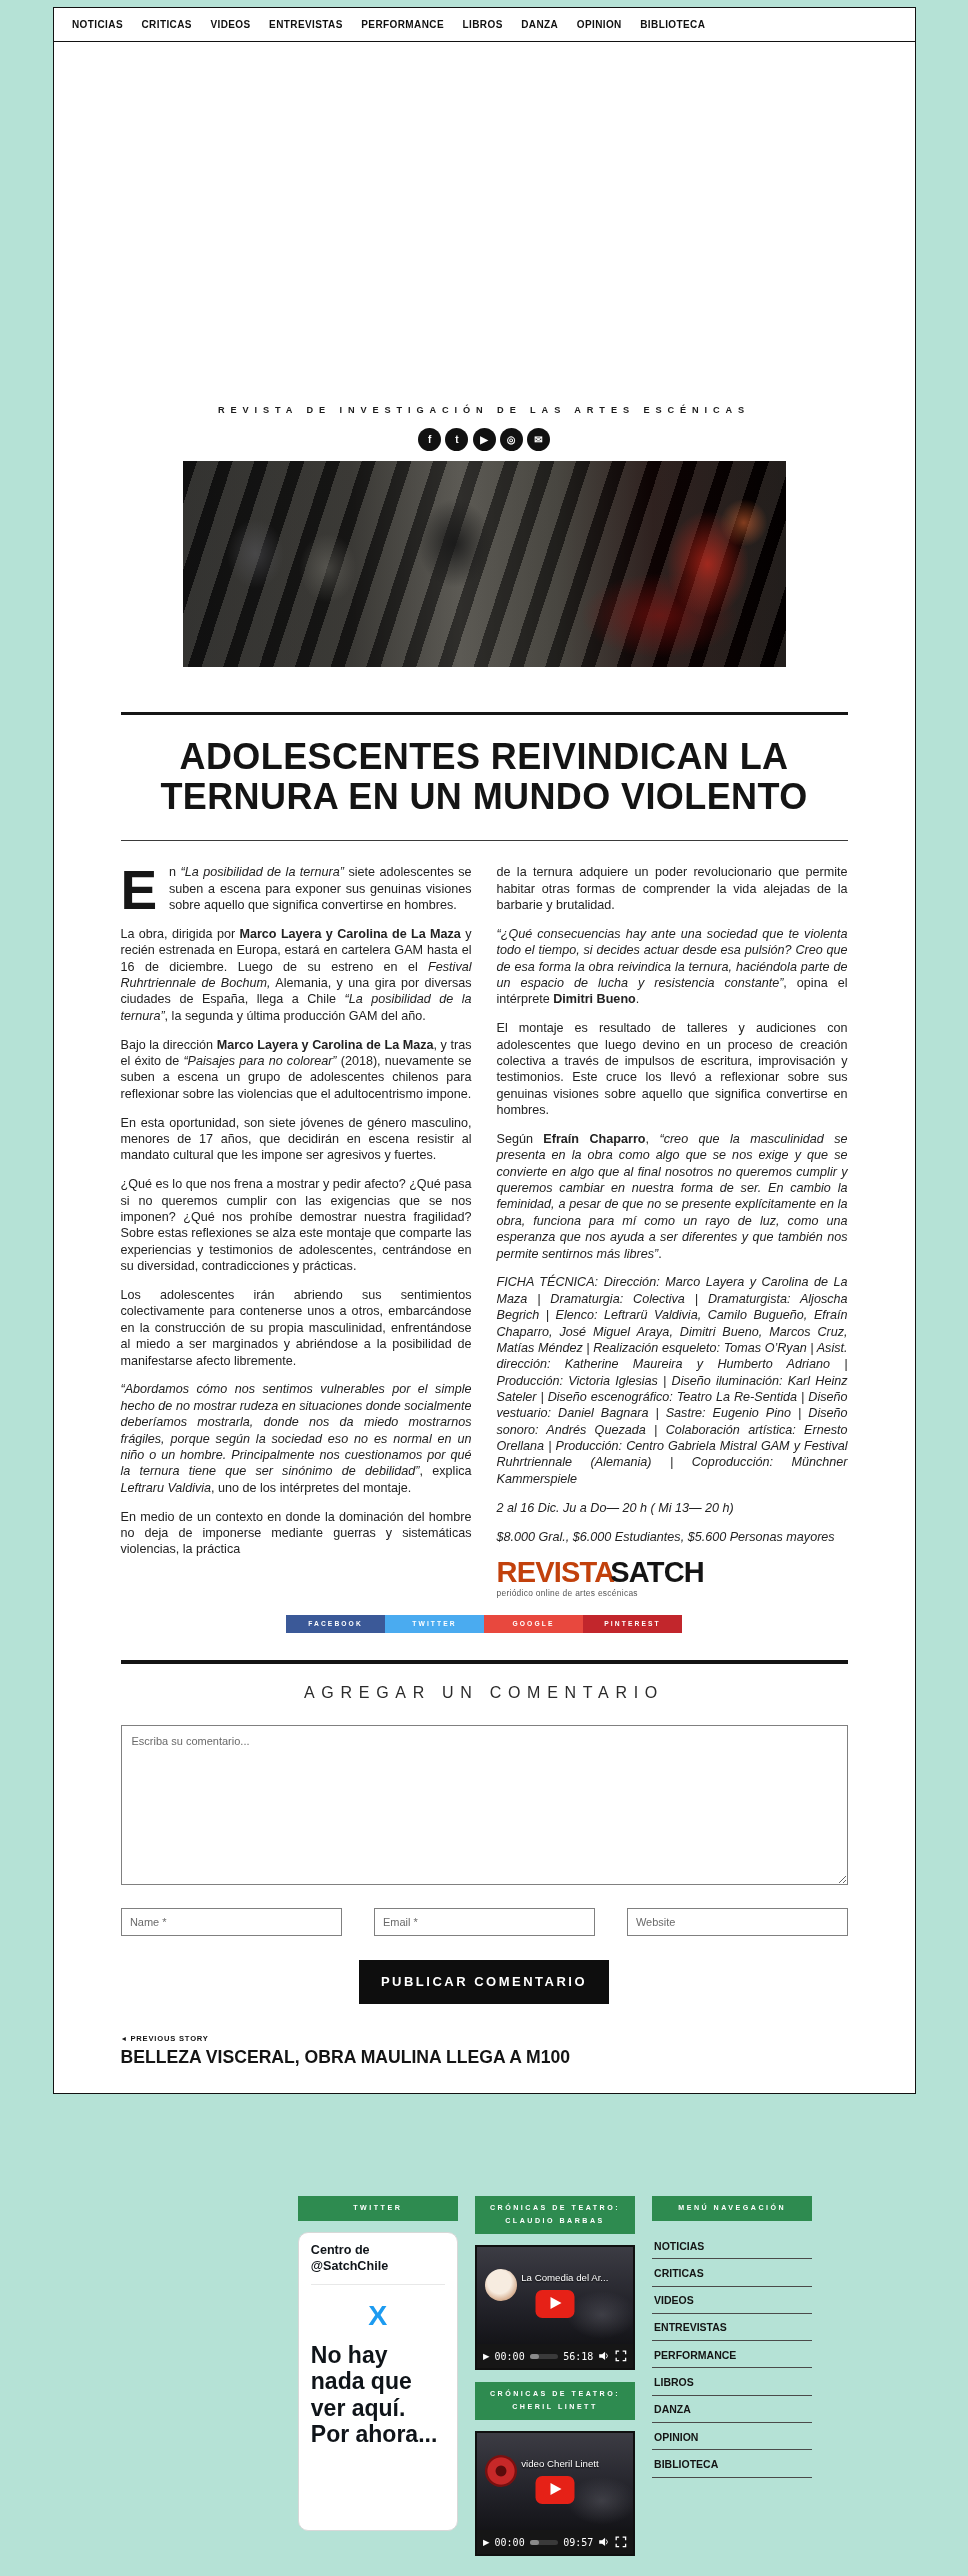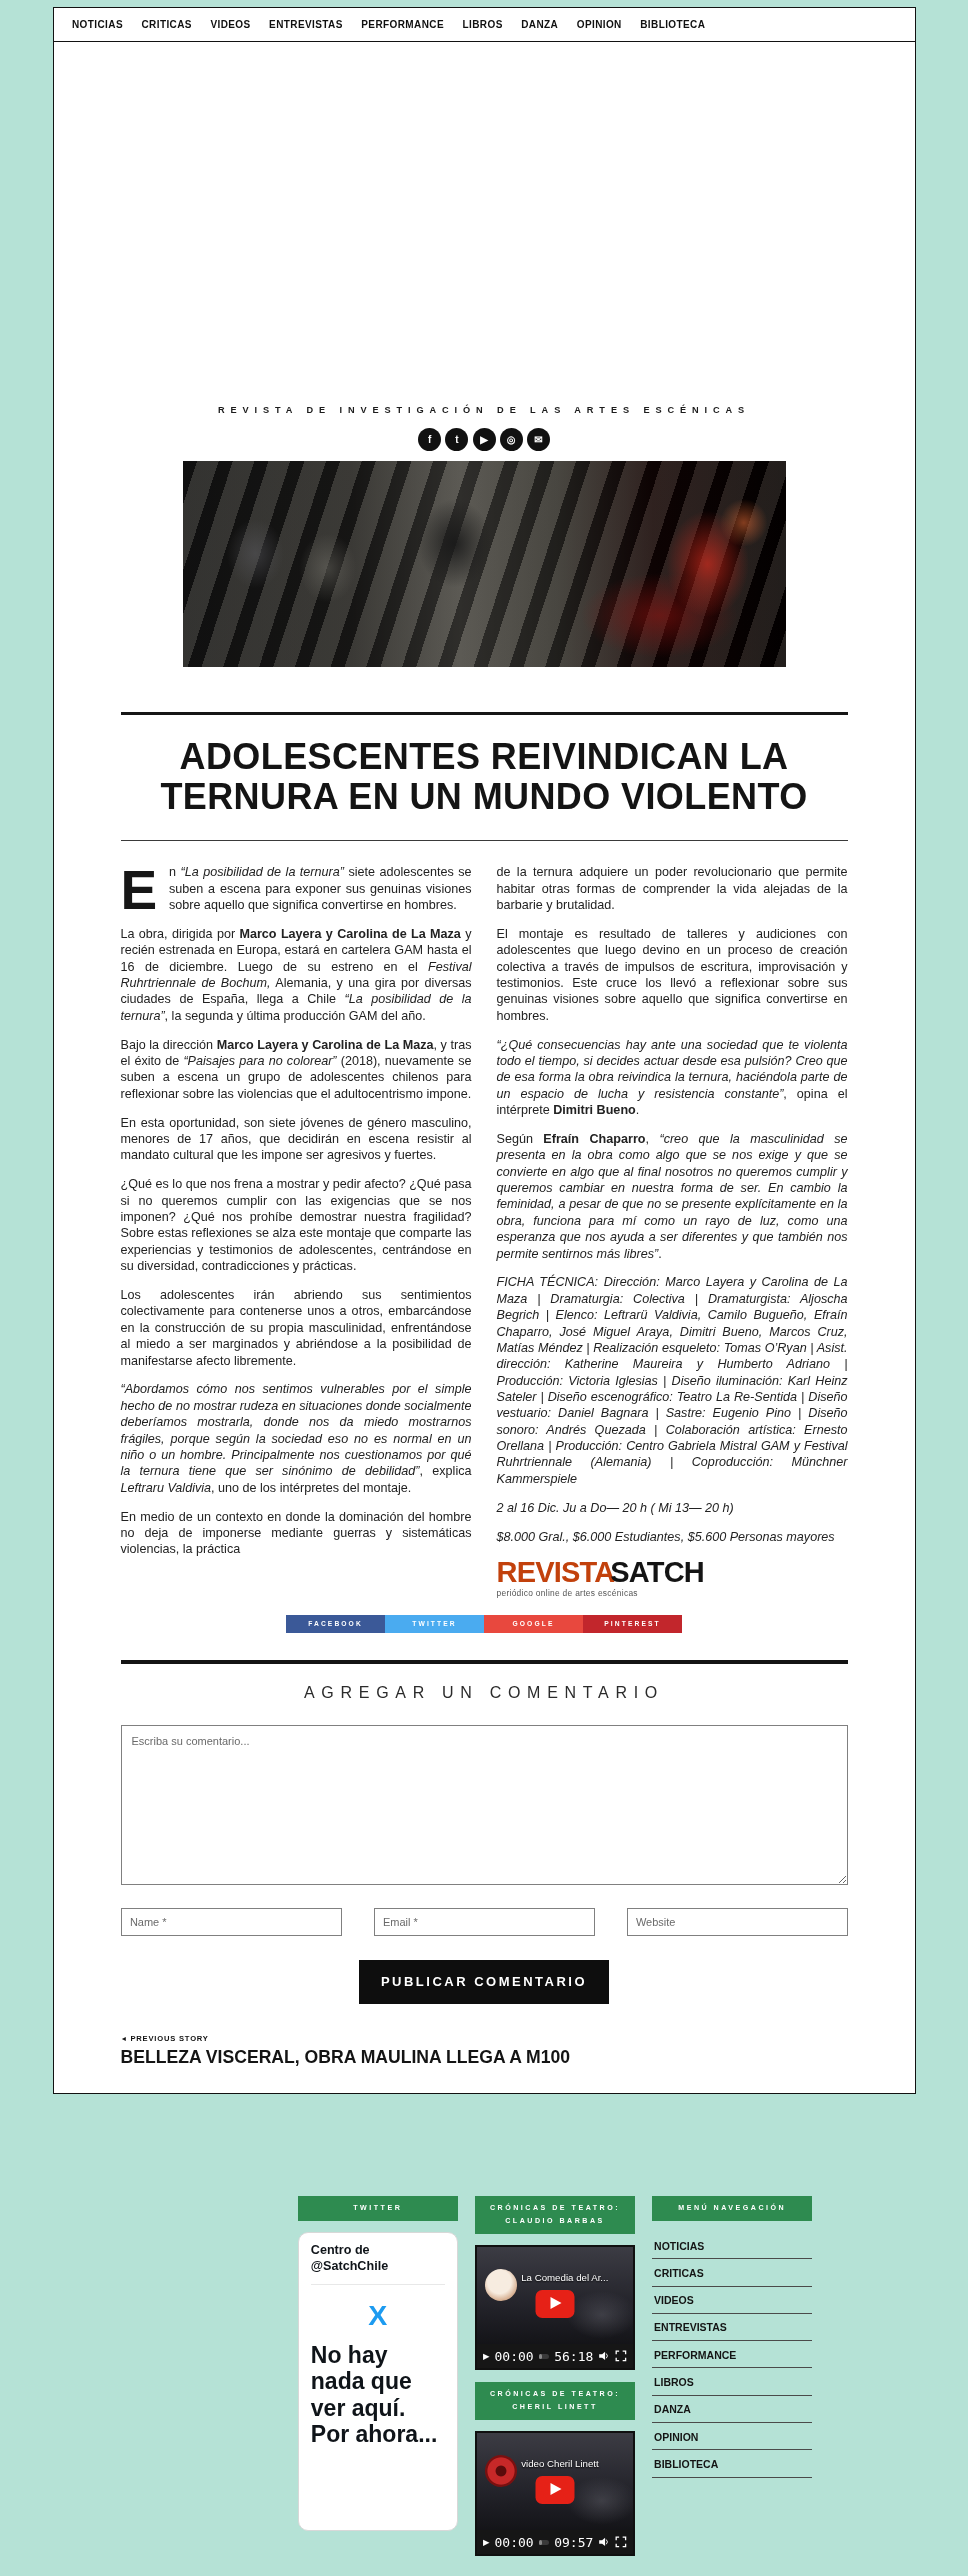--- a/index.html
+++ b/index.html
@@ -147,21 +147,21 @@
   }
   .yt-play::after {
     content:""; position:absolute; left:15px; top:7.6px;
     border-left:11px solid #fff; border-top:6.3px solid transparent; border-bottom:6.3px solid transparent;
   }
   .v-controls {
     height:23.5px; background:#161616; display:flex; align-items:center;
     gap:5px; padding:0 5.9px; color:#fff;
   }
   .vc-play { font-size:8.4px; cursor:pointer; }
-  .vc-time { font-size:13px; font-family:"DejaVu Sans Mono", monospace; }
+  .vc-time { font-size:10px; font-family:"DejaVu Sans Mono", monospace; }
   .vc-progress { flex:1; height:5px; background:#3a3a3a; border-radius:2.5px; position:relative; cursor:pointer; }
   .vc-progress span { position:absolute; left:0; top:0; height:100%; width:34%; background:#8a8a8a; border-radius:2.5px; }
   .vc-icon { width:11.8px; height:11.8px; cursor:pointer; }
   .fmenu-item {
     font-size:10.5px; font-weight:700; color:#141414; padding:7.6px 1.7px 6.7px;
     border-bottom:0.8px solid #4a4a4a; cursor:pointer; font-stretch:condensed;
     text-transform:uppercase;
   }
   
   .copyright-bar {
@@ -210,22 +210,22 @@
           <p class="para"><span>Bajo la dirección </span><span class="b">Marco Layera y Carolina de La Maza</span><span>, y tras el éxito de </span><span class="i">“Paisajes para no colorear”</span><span> (2018), nuevamente se suben a escena un grupo de adolescentes chilenos para reflexionar sobre las violencias que el adultocentrismo impone.</span></p>
           <p class="para"><span>En esta oportunidad, son siete jóvenes de género masculino, menores de 17 años, que decidirán en escena resistir al mandato cultural que les impone ser agresivos y fuertes.</span></p>
           <p class="para"><span>¿Qué es lo que nos frena a mostrar y pedir afecto? ¿Qué pasa si no queremos cumplir con las exigencias que se nos imponen? ¿Qué nos prohíbe demostrar nuestra fragilidad? Sobre estas reflexiones se alza este montaje que comparte las experiencias y testimonios de adolescentes, centrándose en su diversidad, contradicciones y prácticas.</span></p>
           <p class="para"><span>Los adolescentes irán abriendo sus sentimientos colectivamente para contenerse unos a otros, embarcándose en la construcción de su propia masculinidad, enfrentándose al miedo a ser marginados y abriéndose a la posibilidad de manifestarse afecto libremente.</span></p>
           <p class="para"><span class="i">“Abordamos cómo nos sentimos vulnerables por el simple hecho de no mostrar rudeza en situaciones donde socialmente deberíamos mostrarla, donde nos da miedo mostrarnos frágiles, porque según la sociedad eso no es normal en un niño o un hombre. Principalmente nos cuestionamos por qué la ternura tiene que ser sinónimo de debilidad”</span><span>, explica </span><span class="i">Leftraru Valdivia</span><span>, uno de los intérpretes del montaje.</span></p>
           <p class="para"><span>En medio de un contexto en donde la dominación del hombre no deja de imponerse mediante guerras y sistemáticas violencias, la práctica</span></p>
         </div>
       <div class="col">
         <div>
             <p class="para"><span>de la ternura adquiere un poder revolucionario que permite habitar otras formas de comprender la vida alejadas de la barbarie y brutalidad.</span></p>
+            <p class="para"><span class="i">“¿Qué consecuencias hay ante una sociedad que te violenta todo el tiempo, si decides actuar desde esa pulsión? Creo que de esa forma la obra reivindica la ternura, haciéndola parte de un espacio de lucha y resistencia constante”</span><span>, opina el intérprete </span><span class="b">Dimitri Bueno</span><span>.</span></p>
             <p class="para"><span>El montaje es resultado de talleres y audiciones con adolescentes que luego devino en un proceso de creación colectiva a través de impulsos de escritura, improvisación y testimonios. Este cruce los llevó a reflexionar sobre sus genuinas visiones sobre aquello que significa convertirse en hombres.</span></p>
-            <p class="para"><span class="i">“¿Qué consecuencias hay ante una sociedad que te violenta todo el tiempo, si decides actuar desde esa pulsión? Creo que de esa forma la obra reivindica la ternura, haciéndola parte de un espacio de lucha y resistencia constante”</span><span>, opina el intérprete </span><span class="b">Dimitri Bueno</span><span>.</span></p>
             <p class="para"><span>Según </span><span class="b">Efraín Chaparro</span><span>, </span><span class="i">“creo que la masculinidad se presenta en la obra como algo que se nos exige y que se convierte en algo que al final nosotros no queremos cumplir y queremos cambiar en nuestra forma de ser. En cambio la feminidad, a pesar de que no se presente explícitamente en la obra, funciona para mí como un rayo de luz, como una esperanza que nos ayuda a ser diferentes y que también nos permite sentirnos más libres”</span><span>.</span></p>
             <p class="para"><span class="i">FICHA TÉCNICA: Dirección: Marco Layera y Carolina de La Maza | Dramaturgia: Colectiva | Dramaturgista: Aljoscha Begrich | Elenco: Leftrarü Valdivia, Camilo Bugueño, Efraín Chaparro, José Miguel Araya, Dimitri Bueno, Marcos Cruz, Matías Méndez | Realización esqueleto: Tomas O’Ryan | Asist. dirección: Katherine Maureira y Humberto Adriano | Producción: Victoria Iglesias | Diseño iluminación: Karl Heinz Sateler | Diseño escenográfico: Teatro La Re-Sentida | Diseño vestuario: Daniel Bagnara | Sastre: Eugenio Pino | Diseño sonoro: Andrés Quezada | Colaboración artística: Ernesto Orellana | Producción: Centro Gabriela Mistral GAM y Festival Ruhrtriennale (Alemania) | Coproducción: Münchner Kammerspiele</span></p>
             <p class="para"><span class="i">2 al 16 Dic. Ju a Do— 20 h ( Mi 13— 20 h)</span></p>
             <p class="para"><span class="i">$8.000 Gral., $6.000 Estudiantes, $5.600 Personas mayores</span></p>
           </div>
         <div class="logo">
           <div class="logo-line"><span class="logo-green">REVISTA</span><span class="logo-black">SATCH</span></div>
           <div class="logo-tag">periódico online de artes escénicas</div>
         </div>
       </div>

